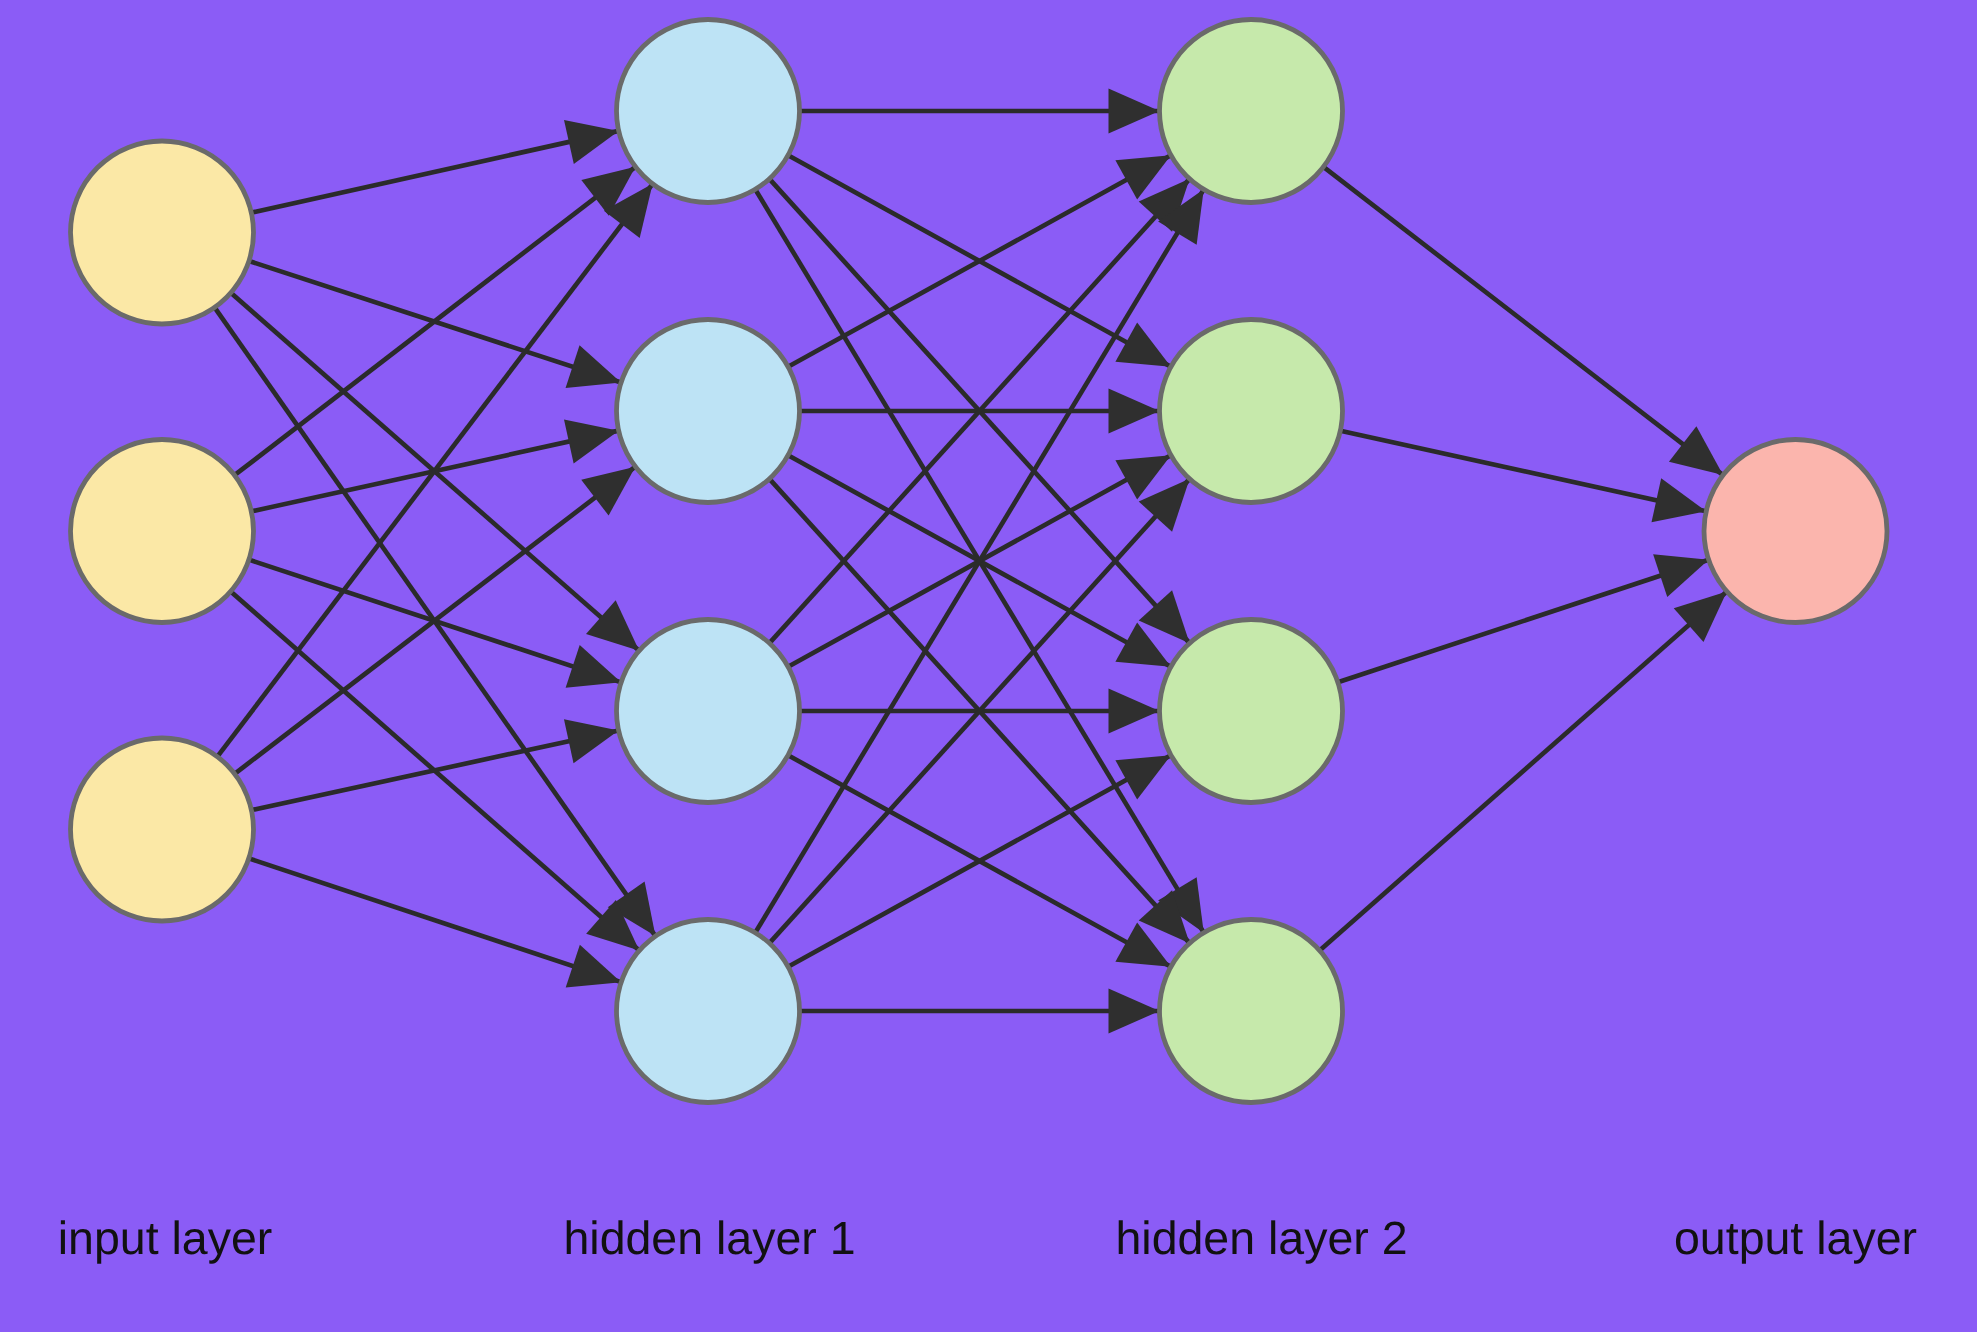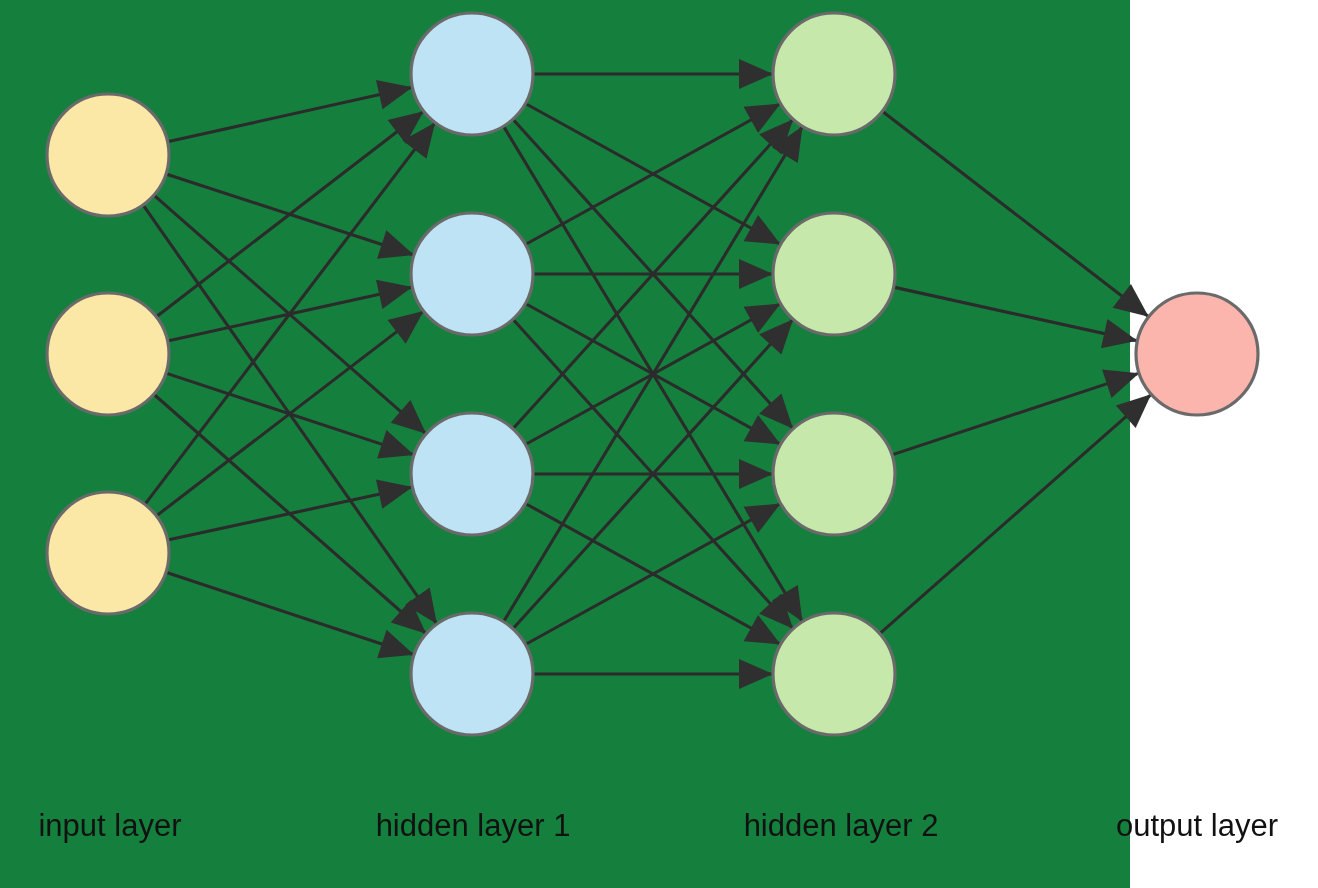--- a/index.html
+++ b/index.html
@@ -9,23 +9,23 @@
     background: #ffffff;
   }
   body {
     width: 1318px;
     height: 888px;
     overflow: hidden;
     font-family: "Liberation Sans", sans-serif;
   }
   #diagram-root {
     position: relative;
-    width: 1130px;
+    width: 1318px;
     height: 888px;
-    background: #15803d;
+    background: #8b5cf6;
   }
   #nn-svg {
     display: block;
     width: 1318px;
     height: 888px;
   }
   .layer-label {
     font-family: "Liberation Sans", sans-serif;
     font-size: 31px;
     fill: #111111;

